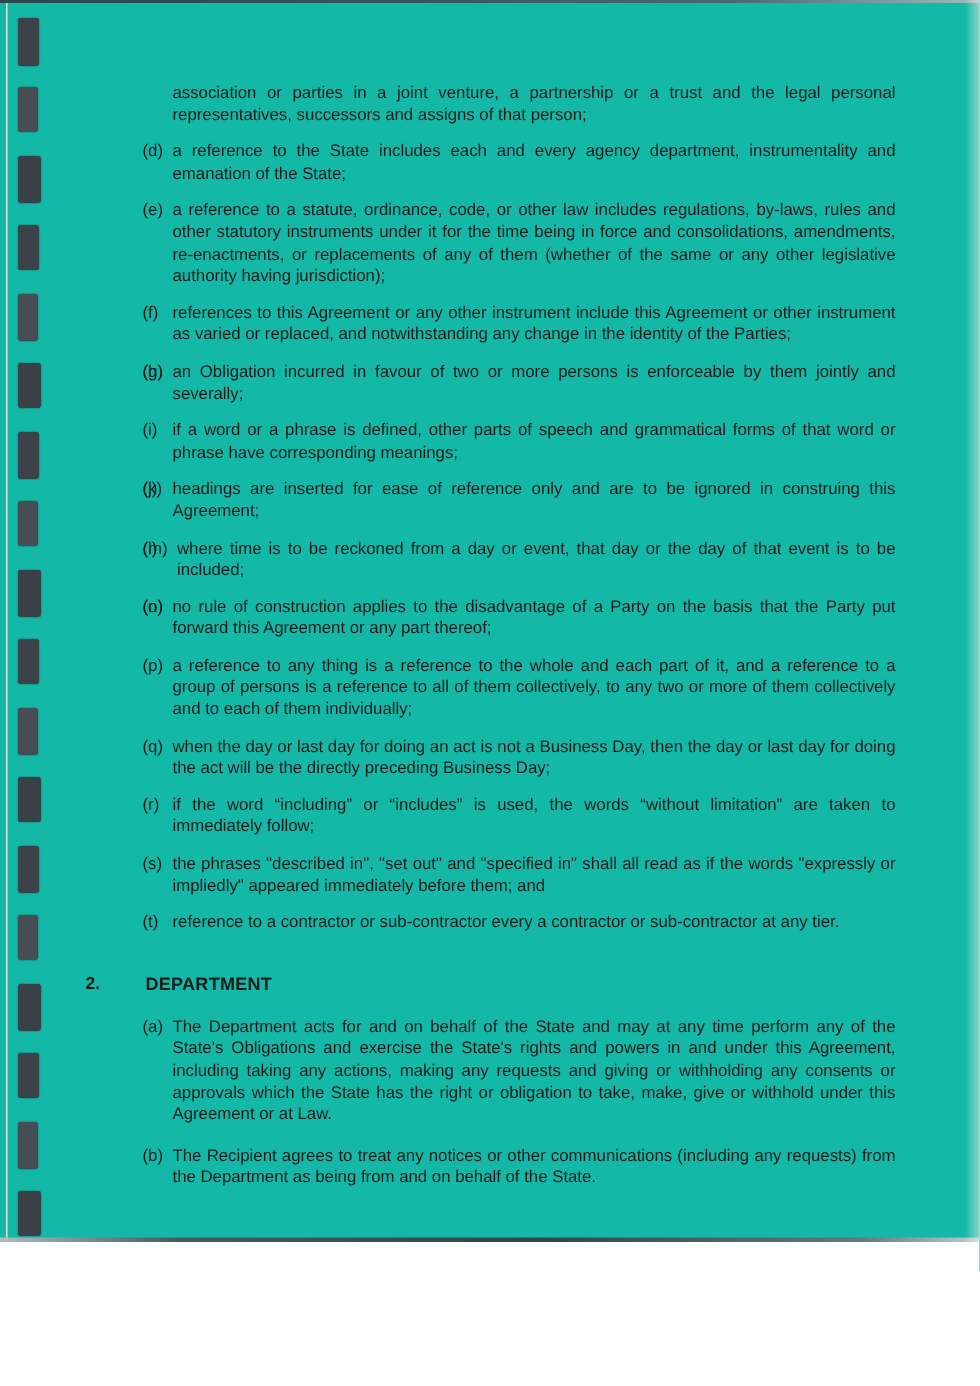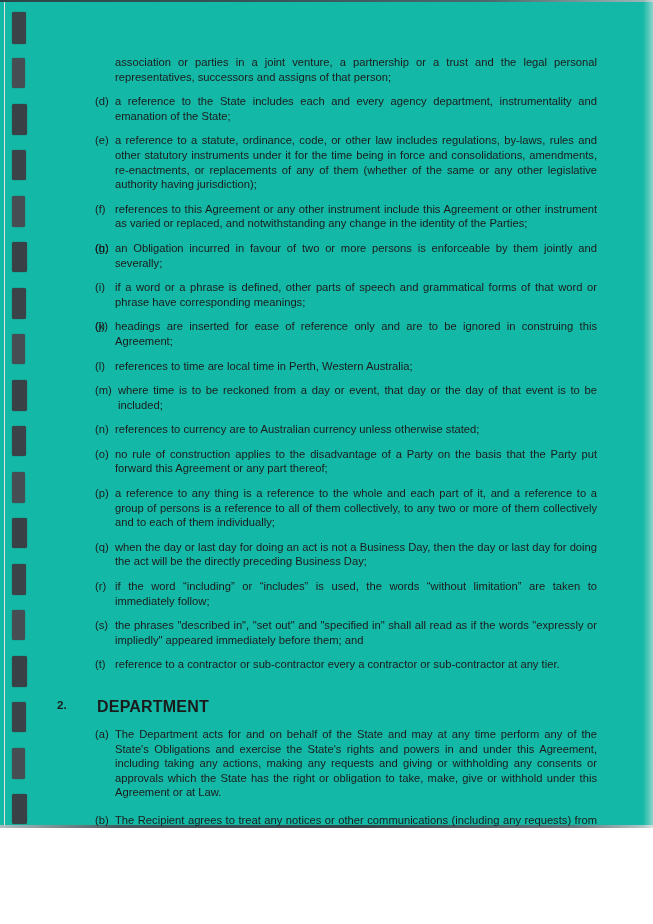--- a/index.html
+++ b/index.html
@@ -100,21 +100,21 @@
   .section .num {
     position: absolute;
     left: 0; top: 0;
     font-weight: bold;
     font-size: 11.6px;
   }
   .section .title {
     position: absolute;
     left: 40px; top: 0;
     font-weight: bold;
-    font-size: 16px;
+    font-size: 12px;
     letter-spacing: .2px;
   }
   .sub {
     margin-left: 95px;
     margin-right: 56px;
     margin-top: 13px;
     padding-left: 20px;
     position: relative;
   }
   .sub .mark {
@@ -225,31 +225,29 @@
       <span class="mark">(j)</span>
     </p>
 
     <p class="para item">
       <span class="mark">(k)</span>
       <span class="txt">headings are inserted for ease of reference only and are to be ignored in construing this Agreement;</span>
     </p>
 
     <p class="para item">
       <span class="mark">(l)</span>
-      <span class="txt">references to time are local time in Perth, Western Australia;</span>
     </p>
 
     <p class="para item wide">
       <span class="mark">(m)</span>
       <span class="txt">where time is to be reckoned from a day or event, that day or the day of that event is to be included;</span>
     </p>
 
     <p class="para item">
       <span class="mark">(n)</span>
-      <span class="txt">references to currency are to Australian currency unless otherwise stated;</span>
     </p>
 
     <p class="para item">
       <span class="mark">(o)</span>
       <span class="txt">no rule of construction applies to the disadvantage of a Party on the basis that the Party put forward this Agreement or any part thereof;</span>
     </p>
 
     <p class="para item">
       <span class="mark">(p)</span>
       <span class="txt">a reference to any thing is a reference to the whole and each part of it, and a reference to a group of persons is a reference to all of them collectively, to any two or more of them collectively and to each of them individually;</span>

